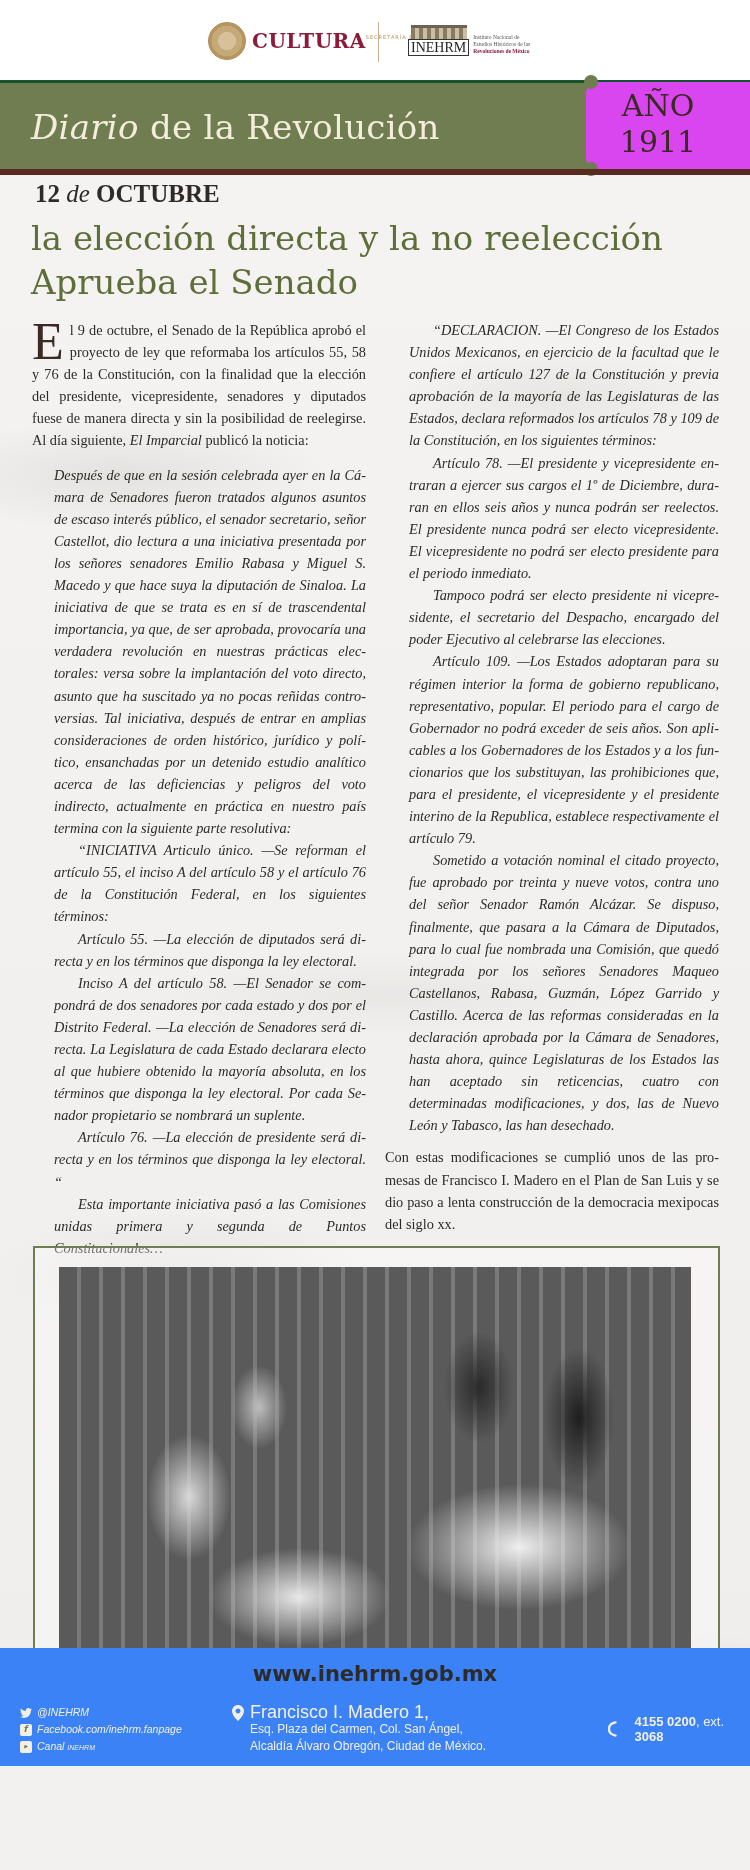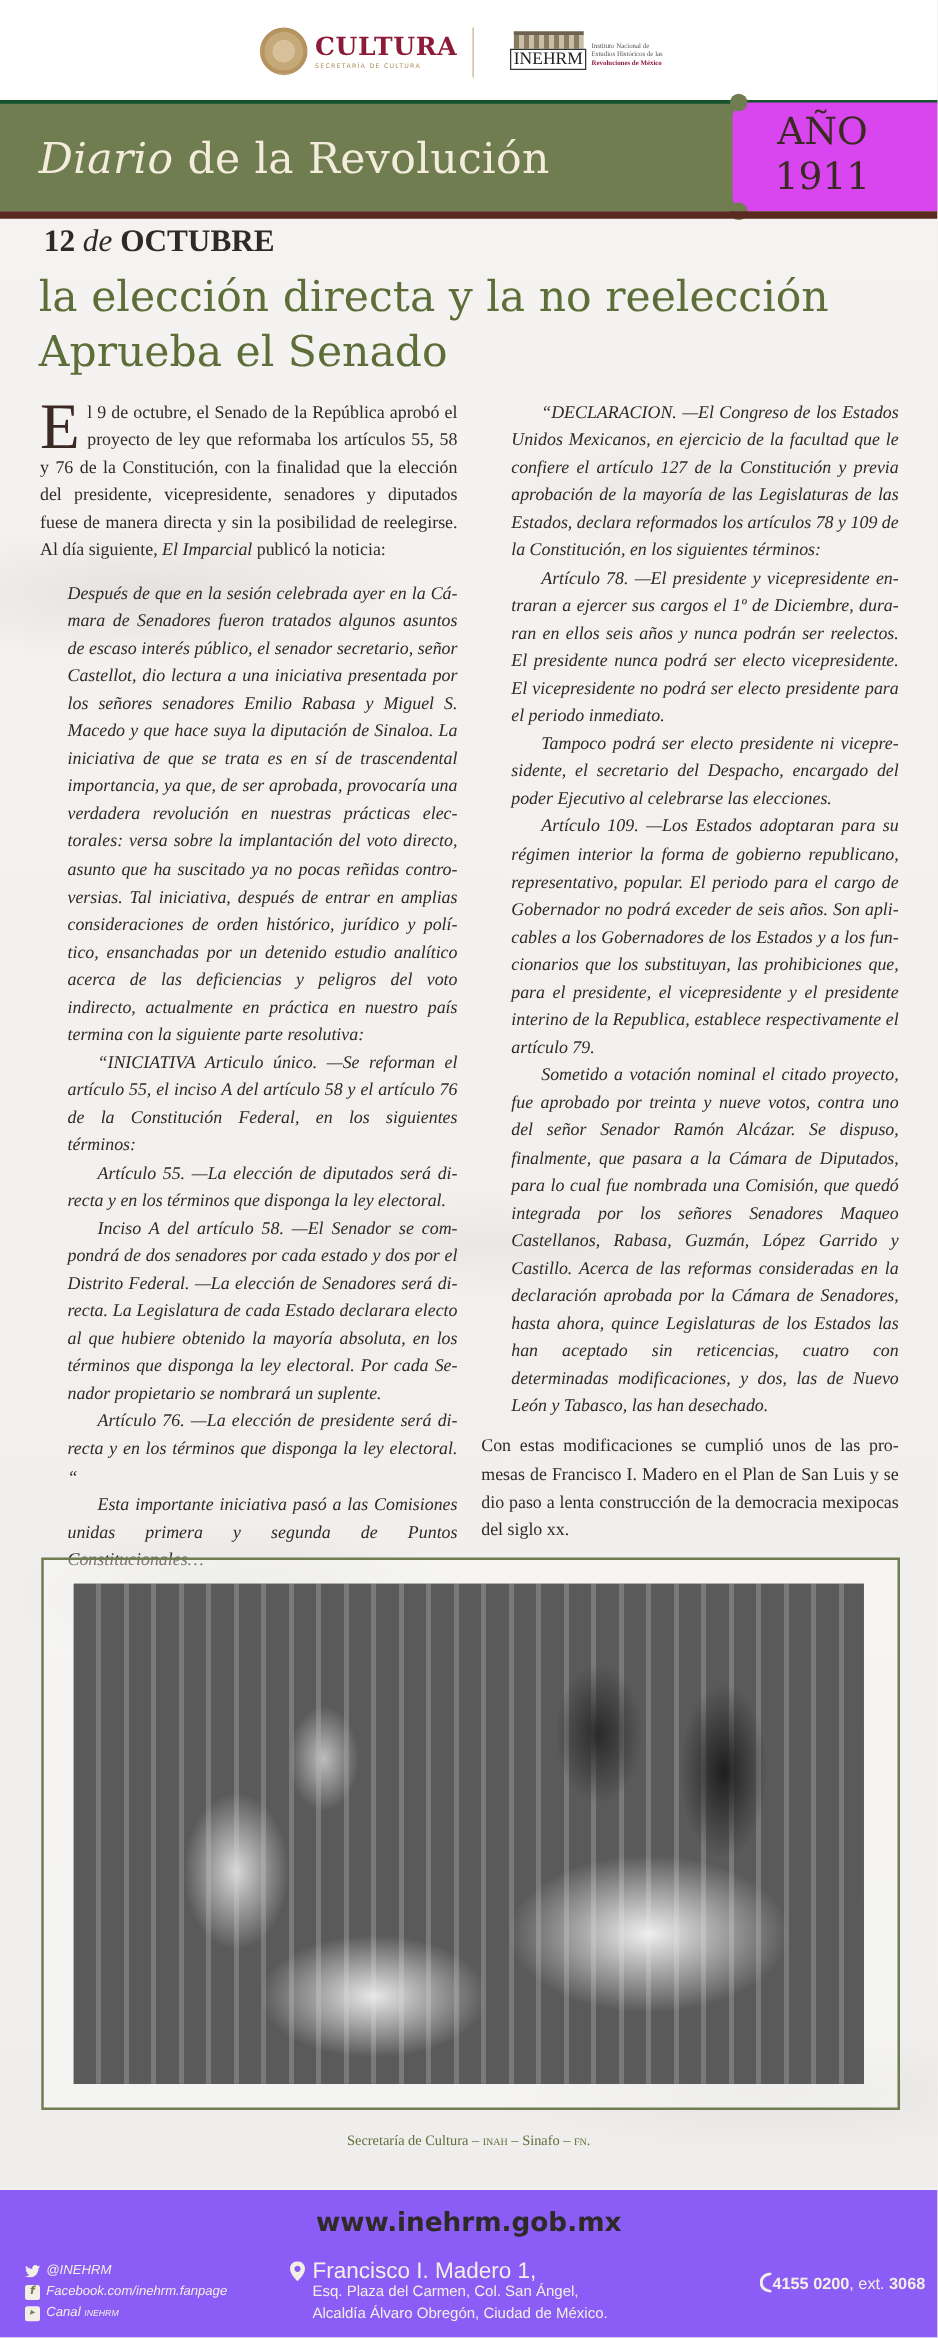--- a/index.html
+++ b/index.html
@@ -26,21 +26,21 @@
     .logos {
       position: absolute; top: 0; left: 0; width: 750px; height: 80px;
       background: #ffffff;
     }
     .cultura { position: absolute; left: 208px; top: 22px; display: flex; align-items: center; gap: 6px; }
     .seal {
       width: 38px; height: 38px; border-radius: 50%;
       background: radial-gradient(circle at 50% 50%, #d7c09a 0 35%, #c6a979 36% 60%, #b89461 61% 100%);
       border: 1px solid #b08d5a;
     }
-    .cultura-text { display: flex; flex-direction: column; }
+    .cultura-text { display: flex; flex-direction: row; }
     .cultura-name { font-family: "DejaVu Serif", serif; font-weight: bold; font-size: 20px; color: #8c1b3a; letter-spacing: 0.5px; line-height: 20px; }
     .cultura-sub { font-family: "DejaVu Sans", sans-serif; font-size: 5px; color: #b08d5a; letter-spacing: 1px; margin-top: 3px; }
     .logo-divider { position: absolute; left: 378px; top: 22px; width: 1px; height: 40px; background: #c8b28c; }
     .inehrm { position: absolute; left: 408px; top: 25px; display: flex; align-items: flex-end; gap: 4px; }
     .inehrm-building { display: flex; flex-direction: column; align-items: center; }
     .bldg { width: 56px; height: 14px; background: repeating-linear-gradient(90deg, #8a7a60 0 4px, #c9bfa9 4px 8px); border-top: 3px solid #6d6150; }
     .inehrm-box { border: 1px solid #333; font-family: "Liberation Serif", serif; font-size: 14px; line-height: 15px; padding: 0 2px; color: #222; }
     .inehrm-desc { font-family: "Liberation Serif", serif; font-size: 5.5px; line-height: 7px; color: #555; padding-bottom: 1px; }
     .inehrm-desc .red { color: #8c1b3a; font-weight: bold; }
 
@@ -117,34 +117,34 @@
       background-blend-mode: normal;
       filter: grayscale(1);
     }
     .caption {
       position: absolute; left: 60px; top: 1706px; width: 630px; text-align: center;
       font-size: 11.5px; line-height: 15px; color: #5e6e38;
     }
     .sc { font-variant: small-caps; }
 
     
-    .footer { position: absolute; left: 0; top: 1752px; width: 750px; height: 118px; background: #8b5cf6; }
+    .footer { position: absolute; left: 0; top: 1648px; width: 750px; height: 118px; background: #3b82f6; }
     .site {
       position: absolute; left: 0; top: 14px; width: 750px; text-align: center;
       font-family: "DejaVu Sans", sans-serif; font-weight: bold; font-size: 21px; color: #2e2a28;
     }
     .social { position: absolute; left: 20px; top: 56px; font-family: "Liberation Sans", sans-serif; font-size: 10.5px; line-height: 17px; color: #f2f0e6; font-style: italic; }
     .social-row { display: flex; align-items: center; gap: 5px; }
     .ico { display: inline-flex; align-items: center; justify-content: center; width: 12px; height: 12px; font-size: 9px; color: #f2f0e6; }
     .ico.fb { background: #f2f0e6; color: #6f7d50; font-weight: bold; border-radius: 2px; font-family: "DejaVu Sans", sans-serif; font-size: 9px; }
     .ico.yt { background: #f2f0e6; color: #6f7d50; font-size: 5px; border-radius: 2px; }
     .address { position: absolute; left: 250px; top: 56px; font-family: "Liberation Sans", sans-serif; font-size: 12px; line-height: 17px; color: #f2f0e6; }
     .address .pin { position: absolute; left: -18px; top: 1px; width: 12px; height: 16px; }
     .address .bold { font-weight: normal; font-size: 18px; }
-    .phone { position: absolute; left: 572px; top: 66px; font-family: "Liberation Sans", sans-serif; font-size: 13px; color: #f2f0e6; display: flex; align-items: center; gap: 0; padding-left: 36px; }
+    .phone { position: absolute; left: 572px; top: 66px; font-family: "Liberation Sans", sans-serif; font-size: 13px; color: #f2f0e6; display: flex; align-items: center; gap: 17px; padding-left: 36px; }
     .phone .bold { font-weight: bold; }
   </style>
 </head>
 <body>
 
 <div class="paper"></div>
 
 <div class="logos">
   <div class="cultura">
     <div class="seal"></div>

